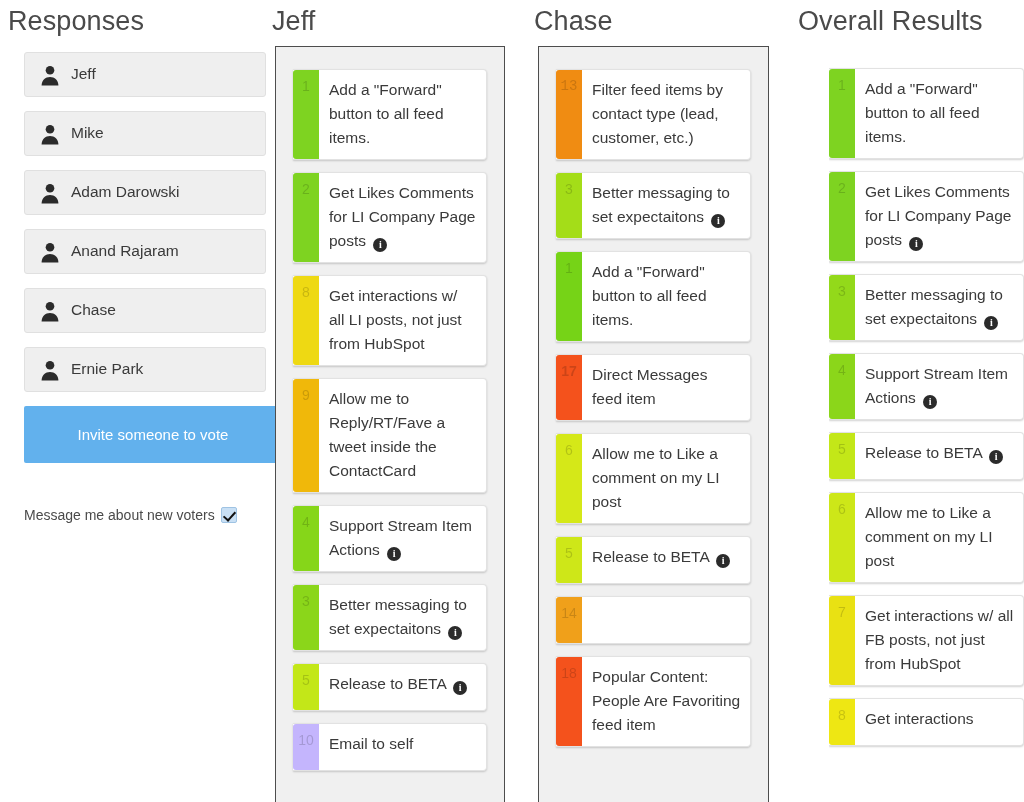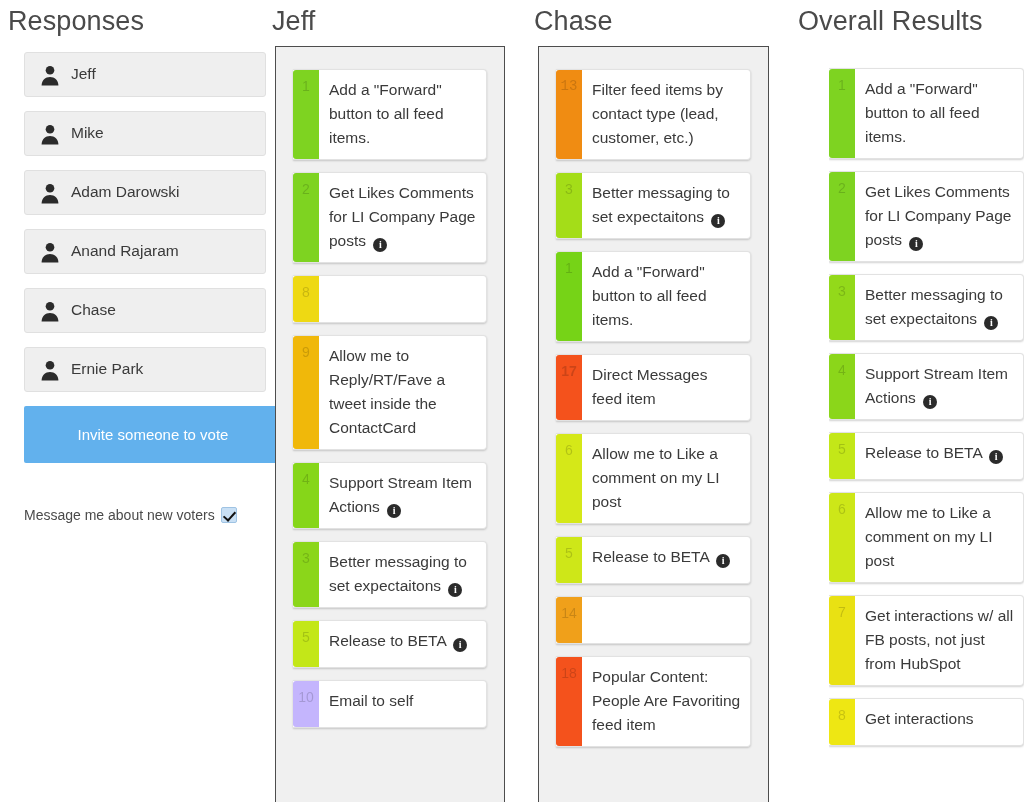--- a/index.html
+++ b/index.html
@@ -249,20 +249,21 @@
       <div class="card">
         <div class="card-rank" style="background: rgb(126, 211, 33);">1</div>
         <div class="card-text"><span>Add a "Forward" button to all feed items.</span></div>
       </div>
       <div class="card">
         <div class="card-rank" style="background: rgb(126, 211, 33);">2</div>
         <div class="card-text"><span>Get Likes Comments for LI Company Page posts</span> <span class="info-icon">i</span></div>
       </div>
       <div class="card">
         <div class="card-rank" style="background: rgb(238, 217, 19);">8</div>
+        <div class="card-text"><span>Get interactions w/ all LI posts, not just from HubSpot</span></div>
       </div>
       <div class="card">
         <div class="card-rank" style="background: rgb(240, 184, 10);">9</div>
         <div class="card-text"><span>Allow me to Reply/RT/Fave a tweet inside the ContactCard</span></div>
       </div>
       <div class="card">
         <div class="card-rank" style="background: rgb(134, 214, 25);">4</div>
         <div class="card-text"><span>Support Stream Item Actions</span> <span class="info-icon">i</span></div>
       </div>
       <div class="card">

